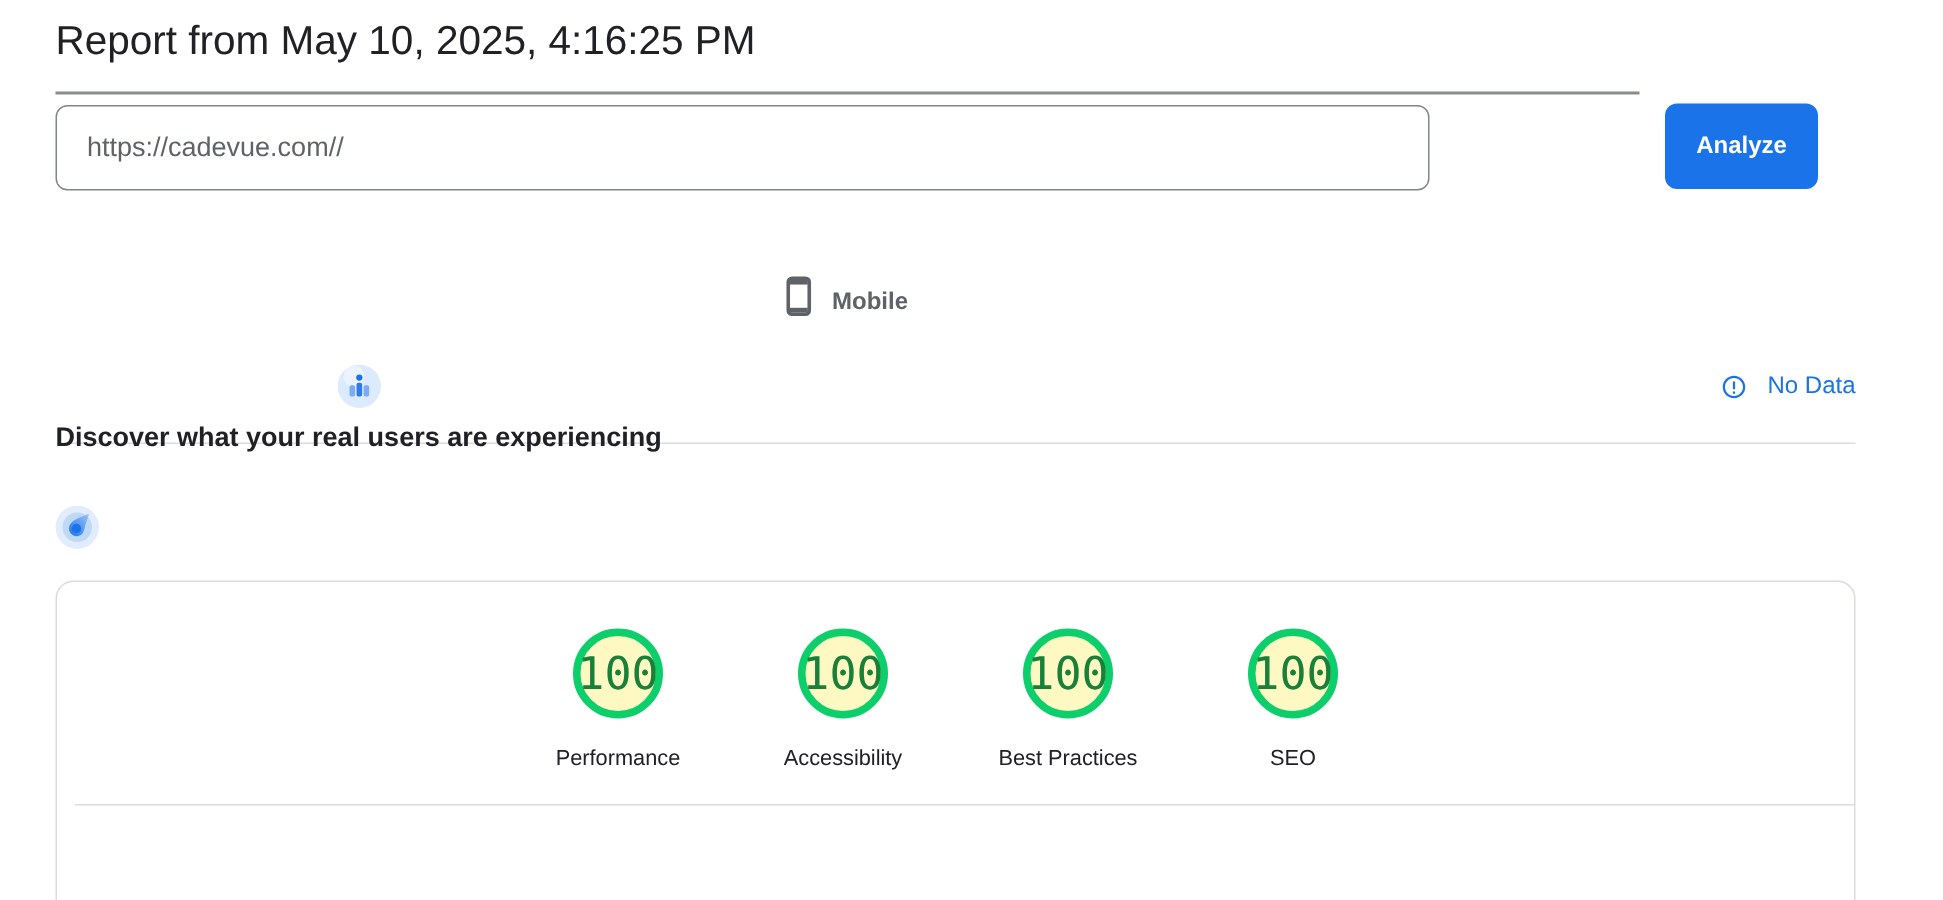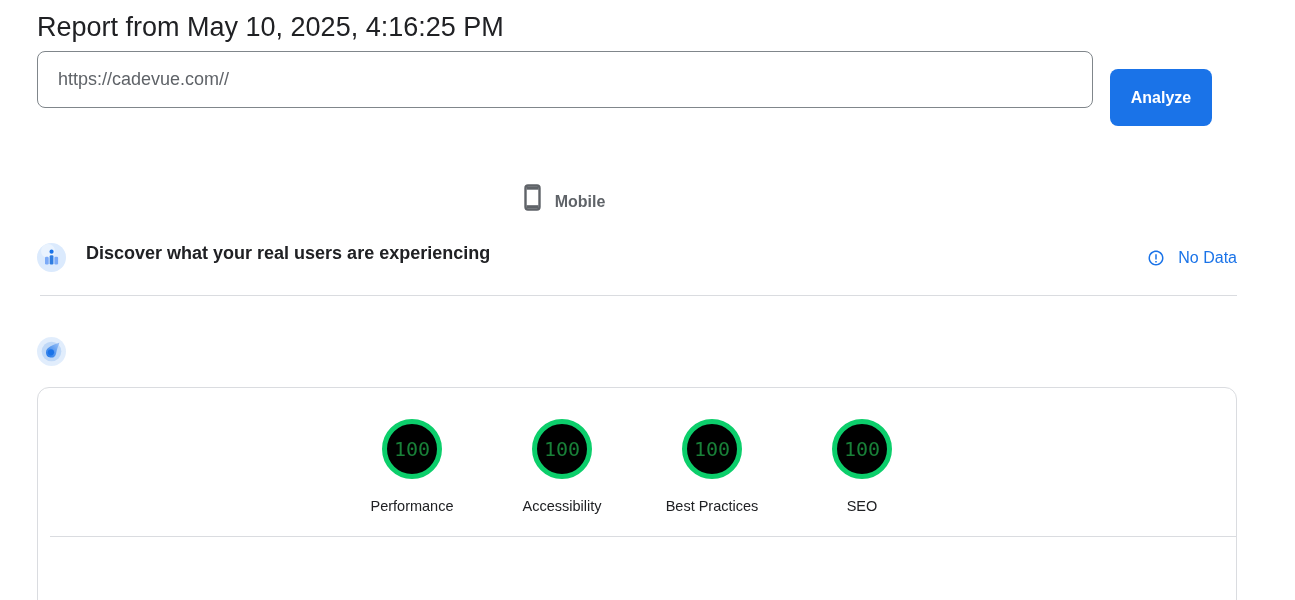--- a/index.html
+++ b/index.html
@@ -10,21 +10,21 @@
     position: absolute; left: 37px; top: 12px;
     font-size: 27px; font-weight: 400; color: #202124;
   }
 
   .input-top-line {
     position: absolute; left: 37px; top: 61px; width: 1056px; height: 2px;
     background: #888c90;
   }
 
   .url-input {
-    position: absolute; left: 37px; top: 51px; width: 1056px; height: 57px;
+    position: absolute; left: 37px; top: 70px; width: 916px; height: 57px;
     border: 1px solid #80868b; border-radius: 8px; background: #fff;
     padding: 0 20px; font-size: 18px; color: #5f6368;
     font-family: "Liberation Sans", sans-serif; outline: none;
   }
 
   .analyze-btn {
     position: absolute; left: 1110px; top: 69px; width: 102px; height: 57px;
     background: #1a73e8; color: #fff; border: none; border-radius: 8px;
     font-size: 16px; font-weight: 600; cursor: pointer;
     font-family: "Liberation Sans", sans-serif;
@@ -42,21 +42,21 @@
   .tab-indicator {
     position: absolute; left: 50%; transform: translateX(-50%); bottom: -1px;
     width: 107px; height: 7px; background: #185abc; border-radius: 4px;
   }
 
   .divider {
     position: absolute; left: 40px; top: 295px; width: 1197px; height: 1px;
     background: #dadce0;
   }
 
-  .section-row { position: absolute; left: 37px; display: flex; gap: 20px; }
+  .section-row { position: absolute; left: 37px; display: flex; align-items: center; gap: 9px; flex-direction: column; }
   .section-row.field { top: 243px; }
   .section-row.lab { top: 337px; }
   .section-title { font-size: 18px; font-weight: 600; color: #202124; }
 
   .nodata {
     position: absolute; top: 249px; right: 58px;
     display: flex; align-items: center; gap: 13px; cursor: pointer;
   }
   .nodata-label { color: #1a73e8; font-size: 16px; font-weight: 500; }
 
@@ -64,23 +64,23 @@
     position: absolute; left: 37px; top: 387px; width: 1200px; height: 300px;
     border: 1px solid #dadce0; border-radius: 12px; background: #fff;
   }
   .gauges {
     position: absolute; left: 0; top: 31px; width: 100%;
     display: flex; justify-content: center;
   }
   .gauge { width: 150px; display: flex; flex-direction: column; align-items: center; cursor: pointer; }
   .gauge-circle {
     width: 60px; height: 60px; border-radius: 50%;
-    border: 5px solid #0cce6b; background: #000000;
+    border: 5px solid #0cce6b; background: #fef9c3;
     display: flex; align-items: center; justify-content: center;
-    font-family: "DejaVu Sans Mono", monospace; font-size: 20px; color: #188038;
+    font-family: "DejaVu Sans Mono", monospace; font-size: 30px; color: #188038;
   }
   .gauge-label { margin-top: 19px; font-size: 14.5px; color: #202124; }
 
   .card-divider {
     position: absolute; left: 12px; right: 0; top: 148px; height: 1px; background: #dadce0;
   }
 </style>
 </head>
 <body>
 

